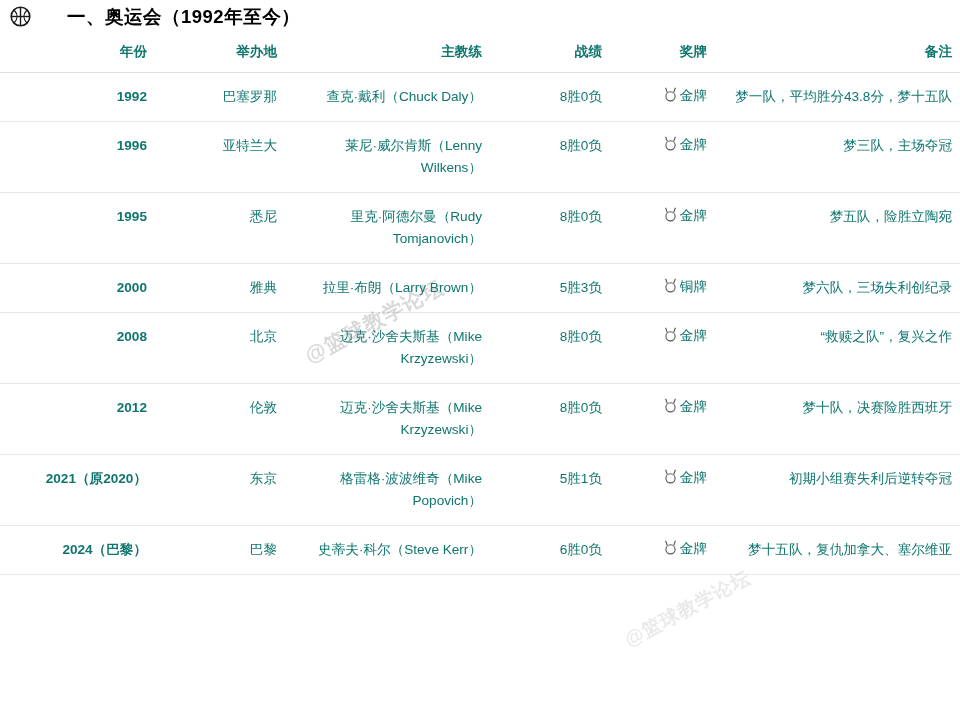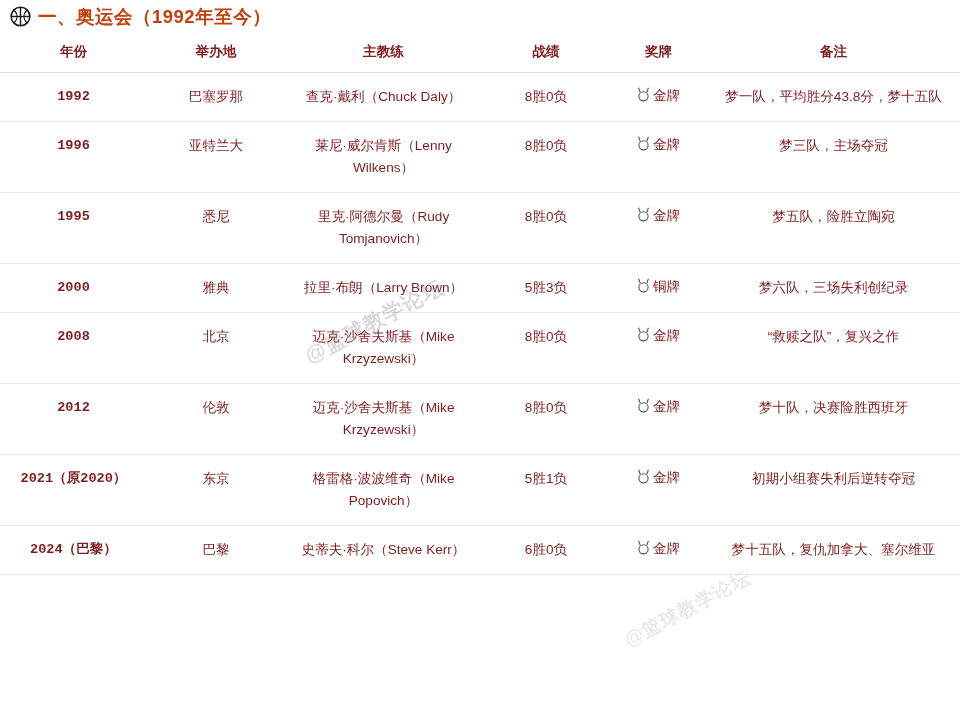--- a/index.html
+++ b/index.html
@@ -34,60 +34,60 @@
   .basketball-icon {
     width: 21px;
     height: 21px;
     flex: 0 0 auto;
     margin-right: 7px;
   }
   .title-text {
     font-size: 18.5px;
     font-weight: bold;
     letter-spacing: 0.5px;
-    color: #c2410c;
-    white-space: nowrap;
+    color: #000000;
+    white-space: nowrap;
+    margin-left: 29px;
   }
 
   
   table.olympic-table {
     width: 960px;
     border-collapse: collapse;
     table-layout: fixed;
   }
   table.olympic-table th,
   table.olympic-table td {
-    text-align: center;
+    text-align: right;
     vertical-align: top;
     padding: 13px 8px 13px 0;
     border-bottom: 1px solid #e8e8e8;
     font-size: 13.6px;
     line-height: 1.62;
-    color: #7f1d1d;
+    color: #0f766e;
   }
   table.olympic-table th {
     font-weight: bold;
     font-size: 13.6px;
     padding-top: 7px;
     padding-bottom: 9px;
     border-bottom: 1px solid #e0e0e0;
   }
   .col-year   { width: 155px; padding-left: 10px !important; }
   .col-host   { width: 130px; }
   .col-coach  { width: 205px; }
   .col-record { width: 120px; }
   .col-medal  { width: 105px; }
   .col-note   { width: 245px; }
 
   td.year-cell {
     font-weight: bold;
     font-size: 14.2px;
     padding-left: 10px;
     white-space: nowrap;
-    font-family: Liberation Mono, monospace;
   }
   th.head-year { padding-left: 10px; }
 
   .medal-cell {
     white-space: nowrap;
     font-family: Liberation Mono, monospace;
   }
   .medal-icon {
     display: inline-block;
     width: 13px;

